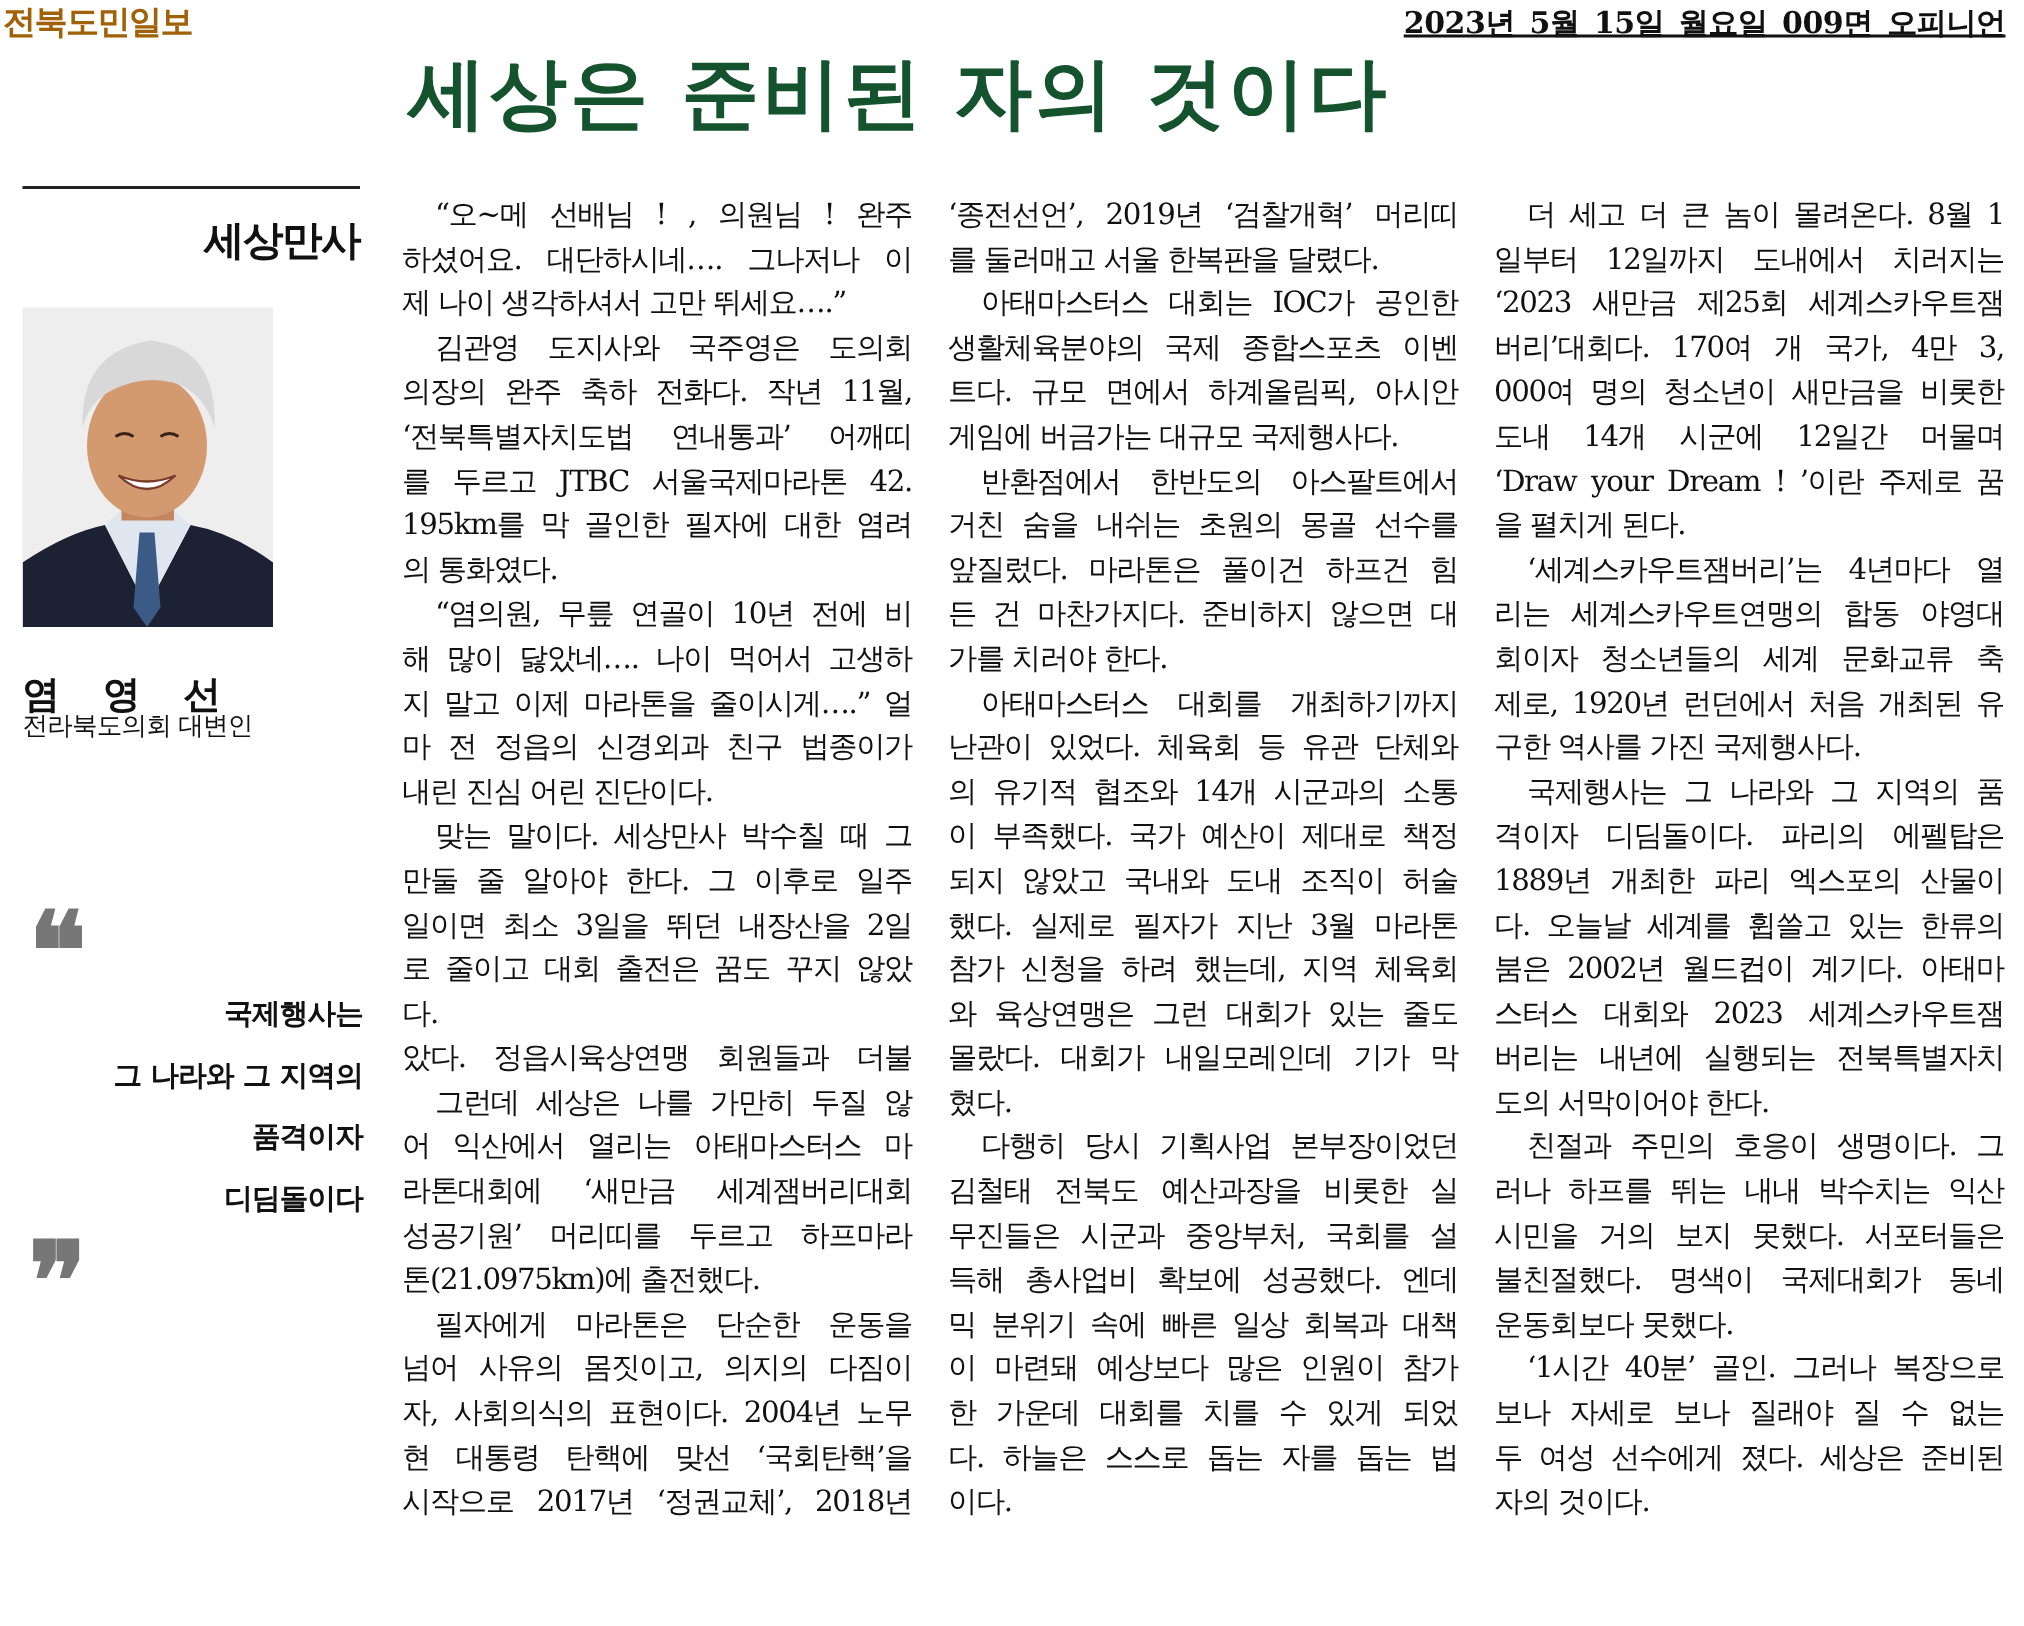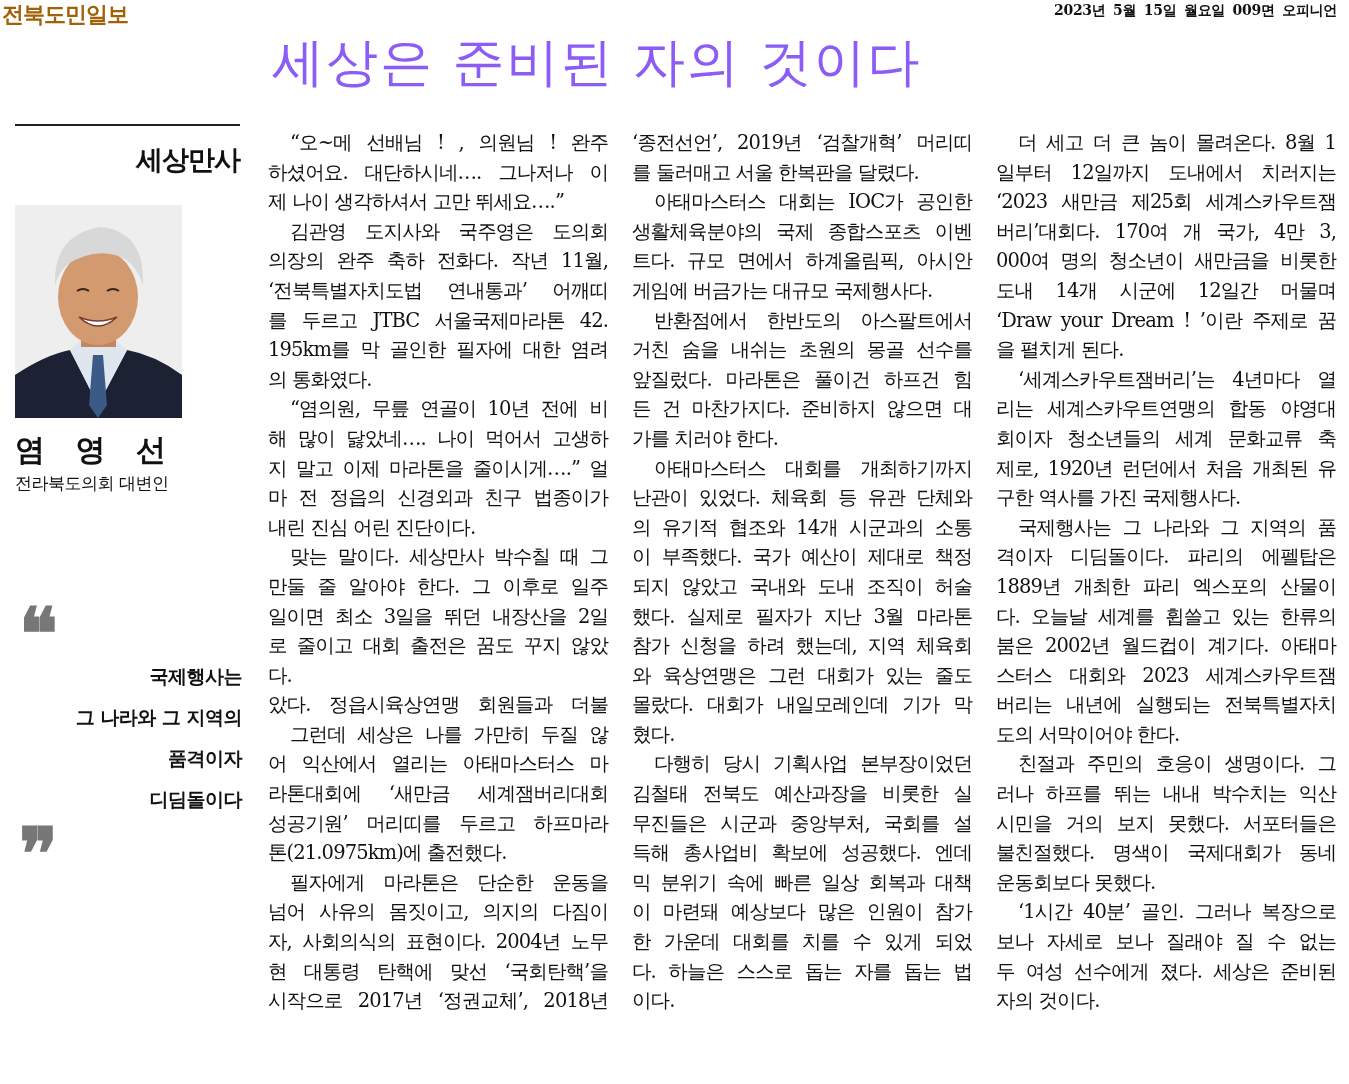--- a/index.html
+++ b/index.html
@@ -9,42 +9,42 @@
     font-family: "DejaVu Serif", "Liberation Serif", serif;
   }
   .masthead {
     position: absolute; left: 2px; top: 0px;
     font-family: Liberation Serif, serif; font-weight: bold;
     font-size: 22px; letter-spacing: -1px; color: #a16207;
   }
   .dateline {
     position: absolute; right: 12px; top: 2px;
     font-family: "DejaVu Serif", serif; font-weight: bold;
-    font-size: 14px; color: #111; letter-spacing: -0.3px; word-spacing: 3px;
+    font-size: 20px; color: #111; letter-spacing: -0.3px; word-spacing: 3px; text-decoration: underline;
   }
   .headline {
     position: absolute; left: 272px; top: 28px; width: 600px;
-    font-family: "DejaVu Sans", sans-serif; font-weight: normal;
-    font-size: 52px; letter-spacing: 2px; color: #8b5cf6; white-space: nowrap;
+    font-family: "DejaVu Sans", sans-serif; font-weight: bold;
+    font-size: 52px; letter-spacing: 2px; color: #14532d; white-space: nowrap;
   }
   .sidebar { position: absolute; left: 15px; top: 124px; width: 225px; text-align: right; }
   .side-rule { height: 2px; background: #222; width: 225px; }
   .column-name {
     margin-top: 16px; font-family: "DejaVu Sans", sans-serif; font-weight: bold;
     font-size: 27px; letter-spacing: -1px; color: #111;
   }
   .photo {
     position: absolute; left: 0; top: 81px; width: 167px; height: 213px;
     background: linear-gradient(#f1f1f1, #ececec); overflow: hidden;
   }
   .photo svg { width: 100%; height: 100%; display: block; }
   .author-name {
-    position: absolute; left: 0; top: 306px;
+    position: absolute; left: 0; top: 322px;
     font-family: "DejaVu Sans", sans-serif; font-weight: bold;
-    font-size: 30px; letter-spacing: 10px; color: #111;
+    font-size: 25px; letter-spacing: 10px; color: #111;
   }
   .author-title {
     position: absolute; left: 0; top: 348px;
     font-family: "DejaVu Sans", sans-serif; font-size: 17px; color: #111; letter-spacing: -0.5px;
   }
   .quote-open, .quote-close {
     position: absolute; left: 4px; font-family: "DejaVu Serif", serif; font-weight: bold;
     font-size: 72px; color: #777; line-height: 1;
   }
   .quote-open { top: 474px; }

